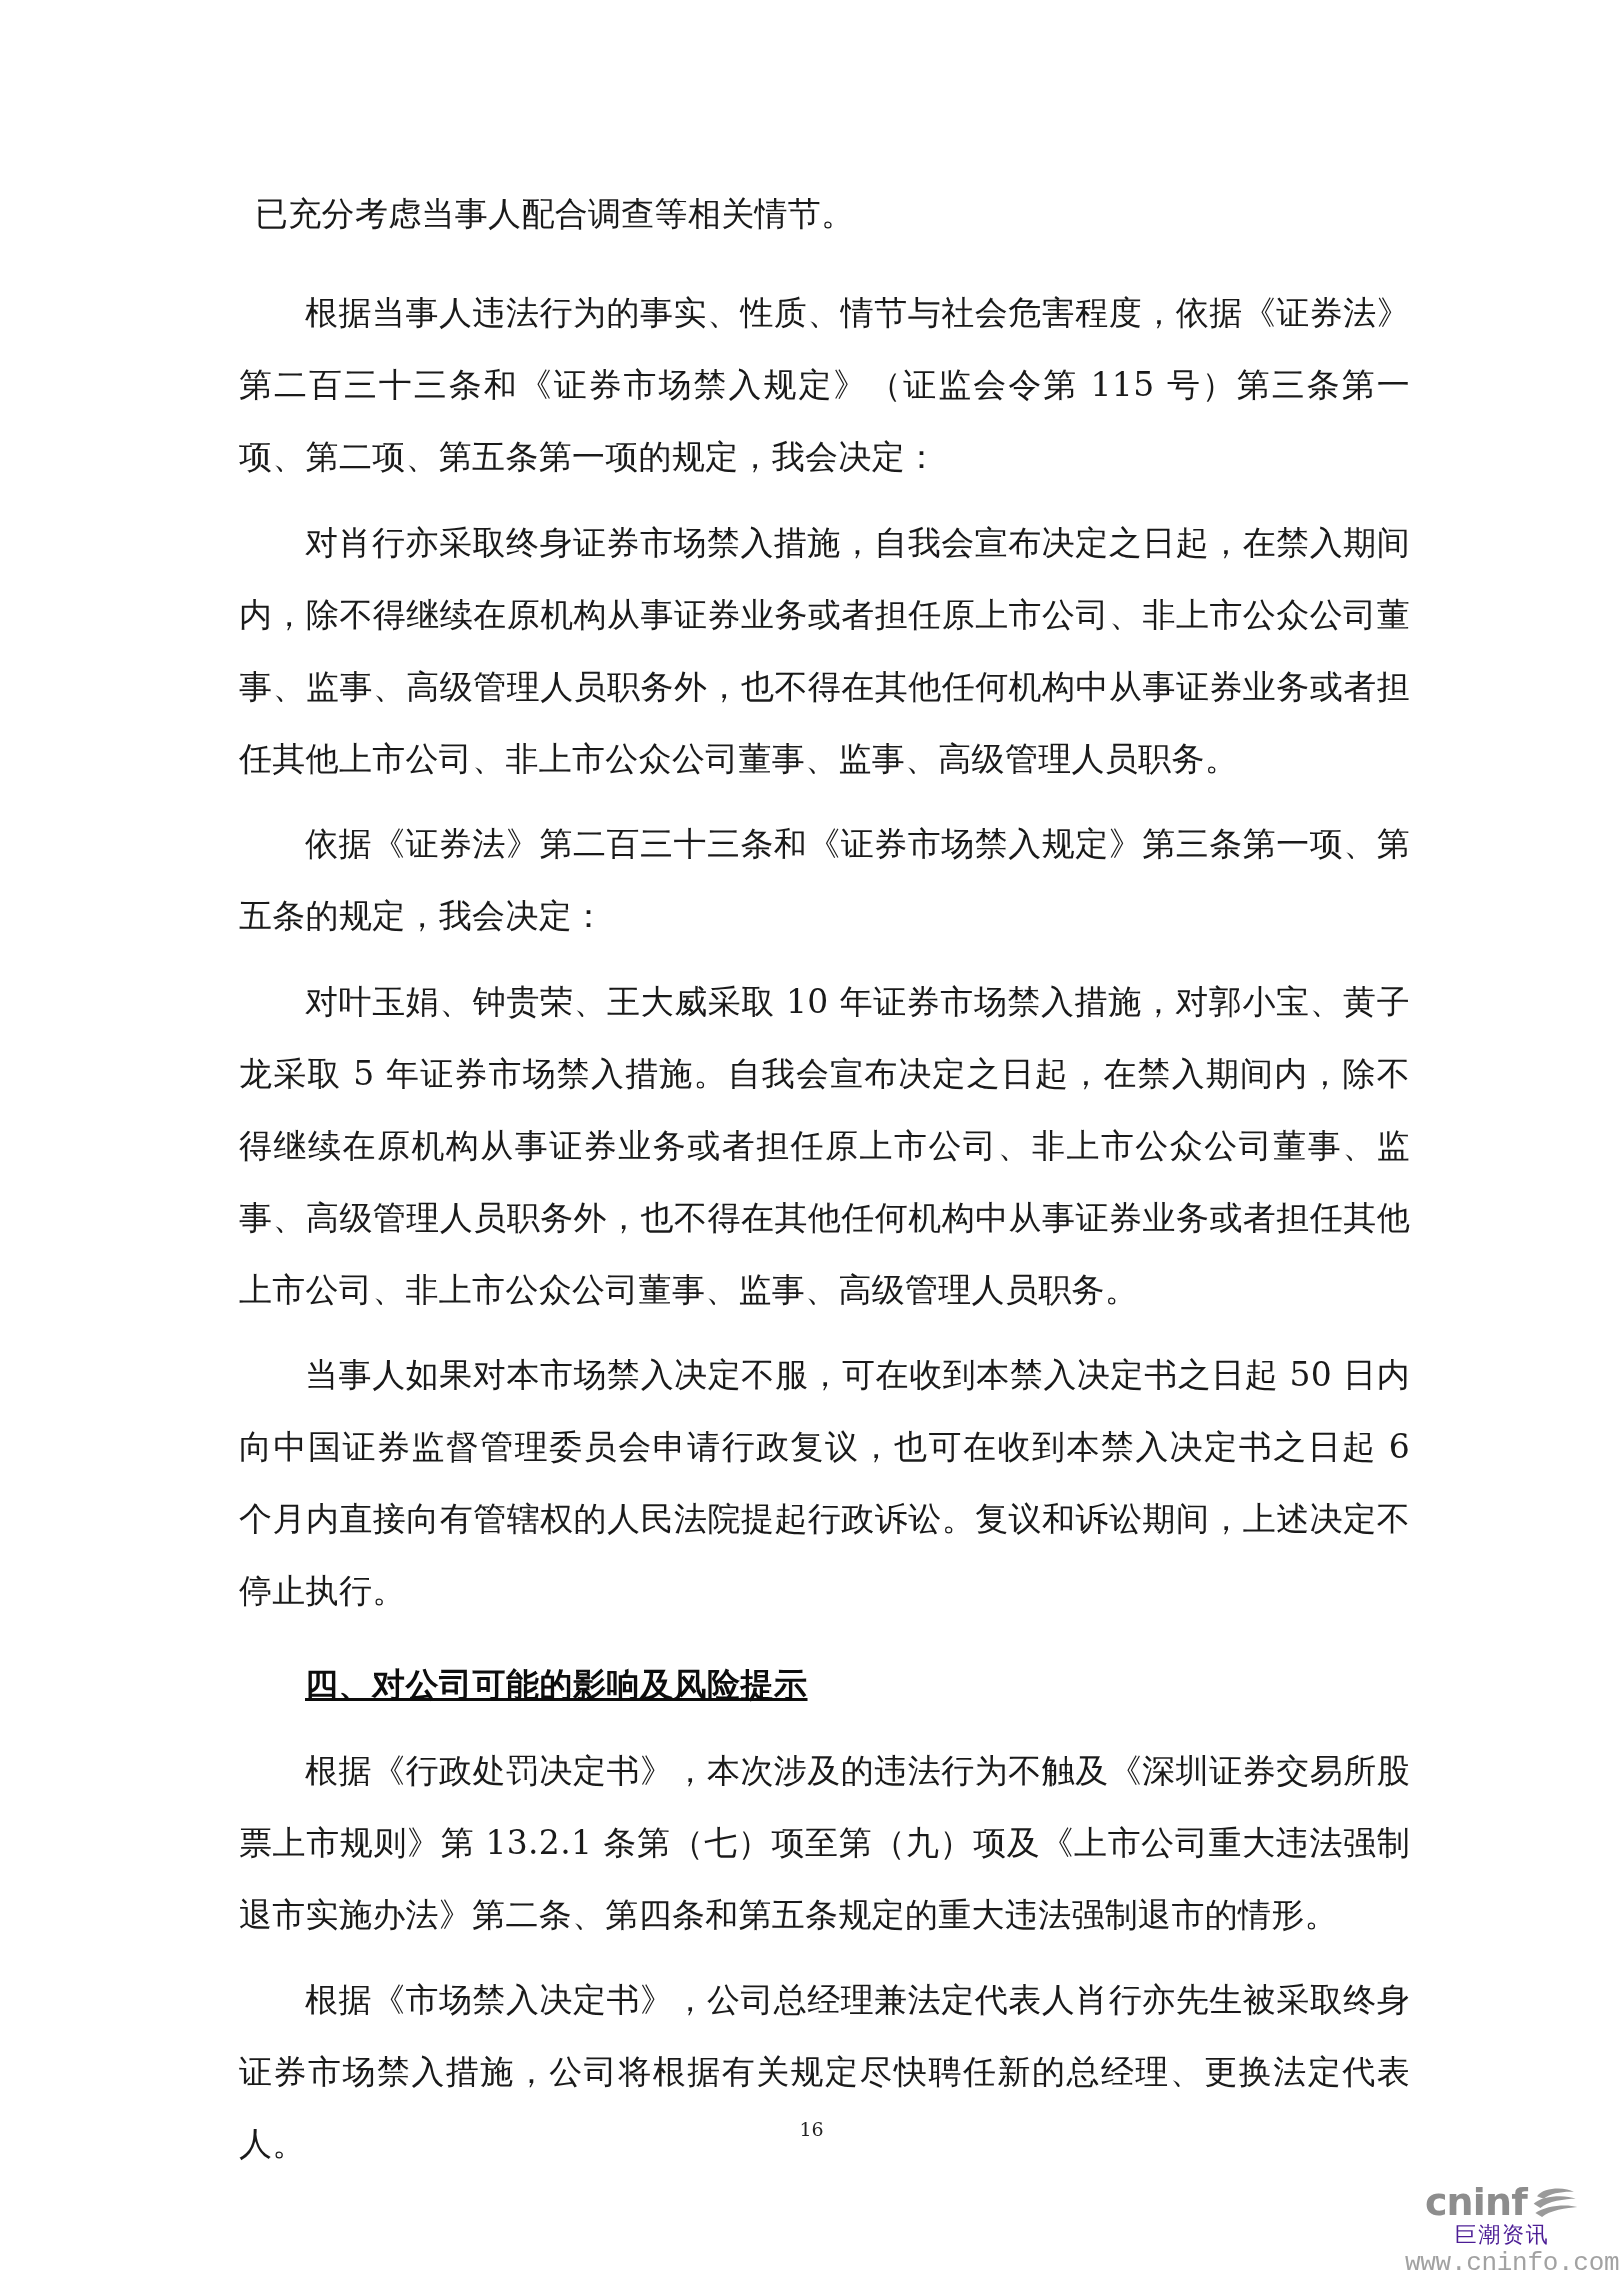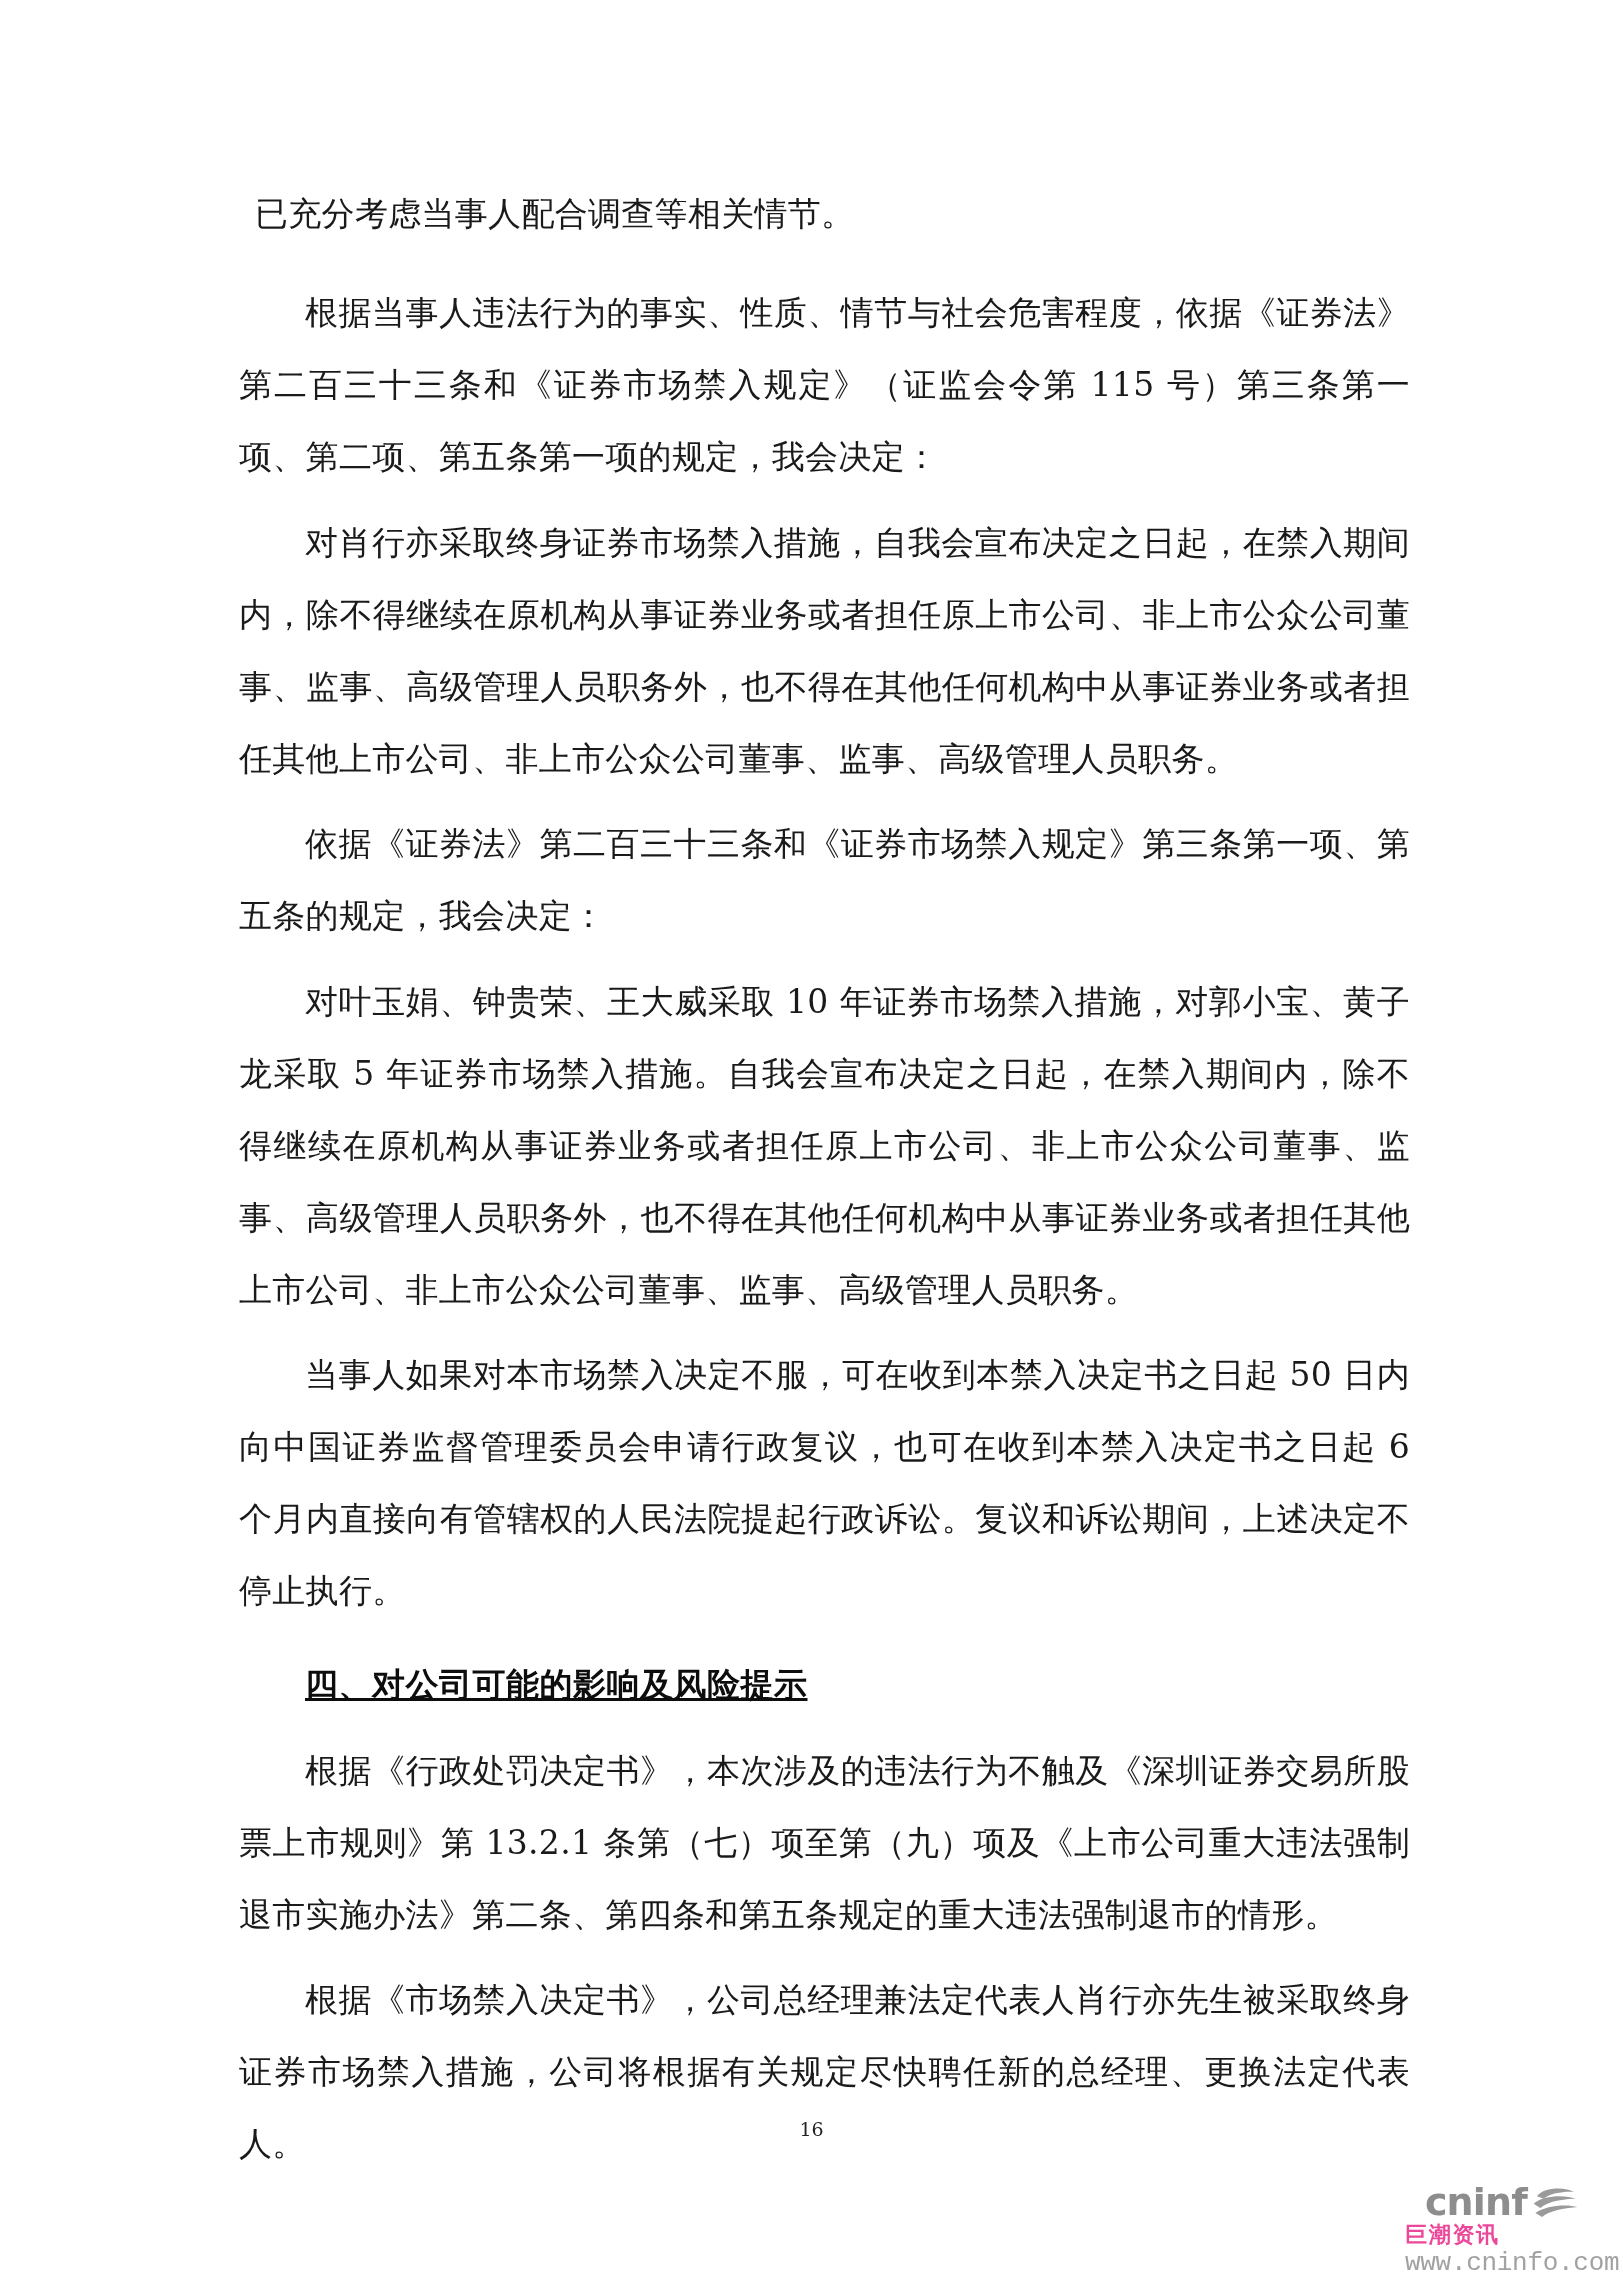--- a/index.html
+++ b/index.html
@@ -60,21 +60,21 @@
     text-align: center;
     font-size: 19px;
     color: #222222;
     font-family: "DejaVu Serif", "Liberation Serif", serif;
   }
   .footer-logo {
     position: absolute;
     right: 24px;
     bottom: 18.6px;
     width: 194px;
-    text-align: left;
+    text-align: center;
     line-height: 1;
     color: #9a9a9a;
     user-select: none;
     margin-left: 10px;
   }
   .footer-logo .brand {
     display: flex;
     align-items: center;
     justify-content: center;
     gap: 5px;
@@ -89,23 +89,22 @@
   .footer-logo .brand-mark {
     width: 47px;
     height: 34px;
     position: relative;
     display: inline-block;
   }
   .footer-logo .brand-cn {
     font-family: "DejaVu Sans", "Liberation Sans", sans-serif;
     font-size: 22px;
     letter-spacing: 1.7px;
-    color: #ec4899;
+    color: #4c1d95;
     margin-top: 3.4px;
-    font-weight: bold;
   }
   .footer-logo .brand-url {
     font-family: Liberation Mono, monospace;
     font-size: 26px;
     color: #a2a2a2;
     margin-top: 4.2px;
     letter-spacing: -0.3px;
   }
 </style>
 </head>

